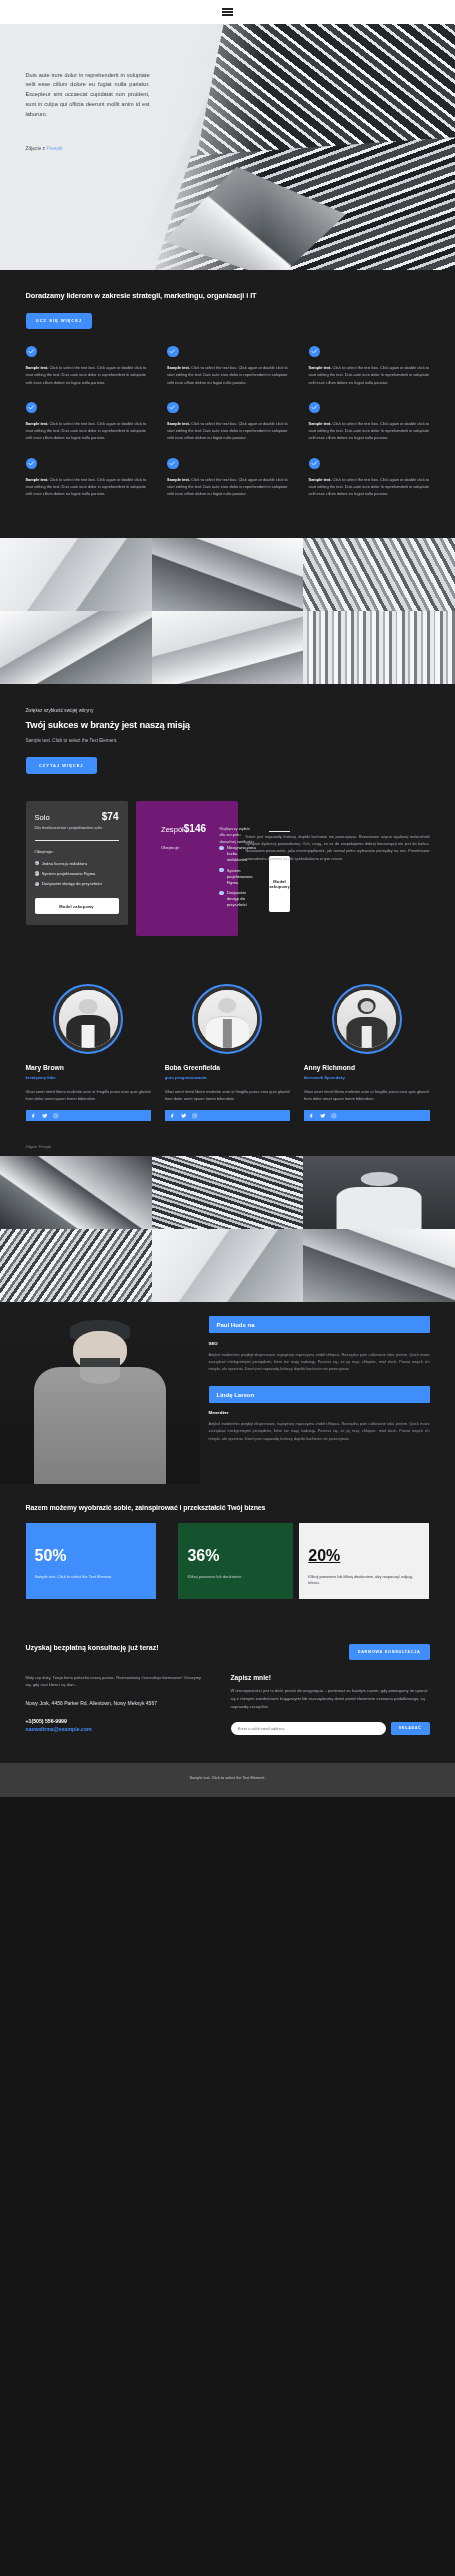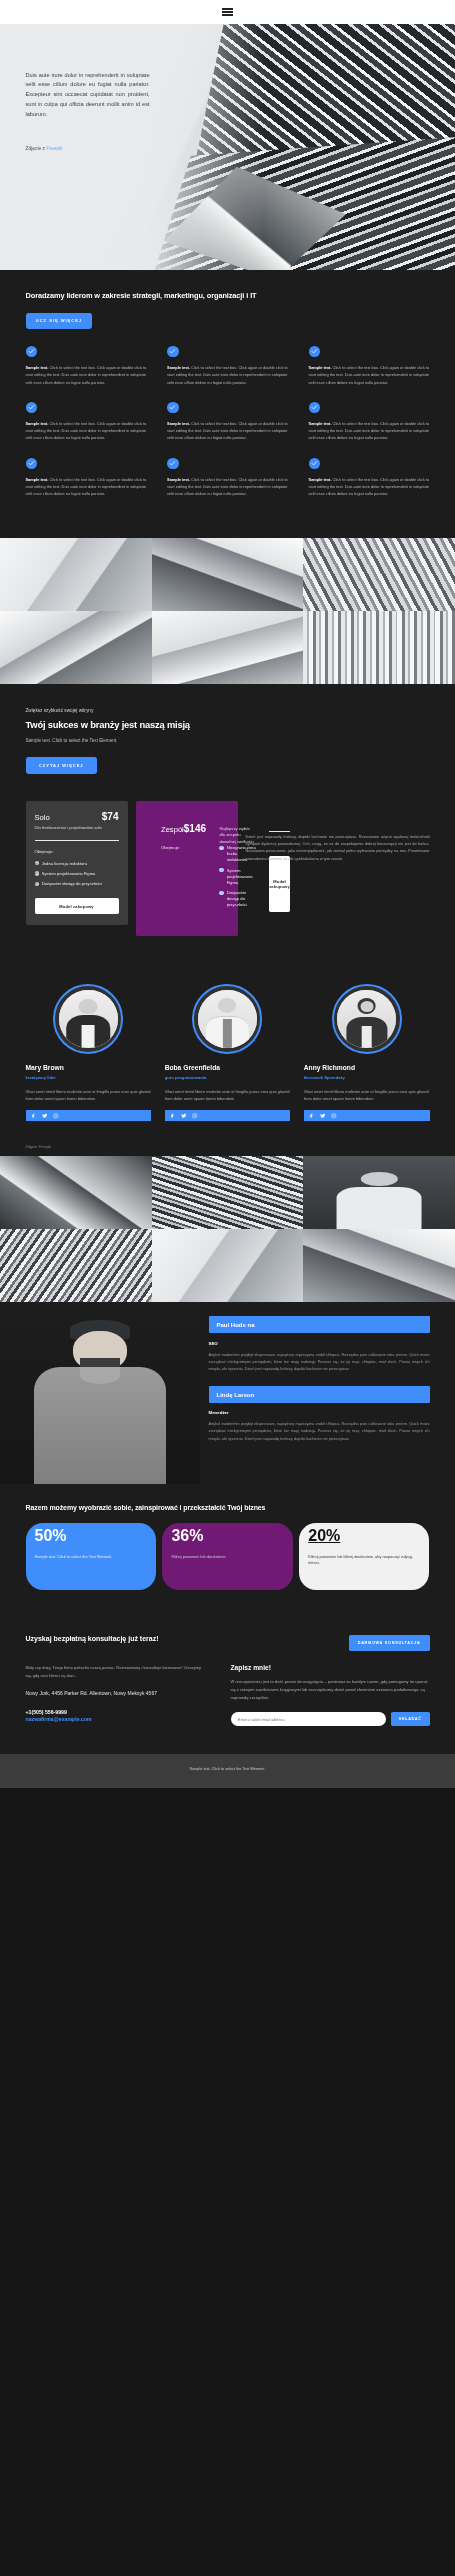--- a/index.html
+++ b/index.html
@@ -137,23 +137,23 @@
     background:#3f8efc; color:#fff; font-size:6px; font-weight:800;
     padding: 5.5px 8px; border-radius:1.2px;
   }
   .trole { margin-top: 7.3px; font-size: 4.4px; font-weight:800; color:#fff; }
   .tquote { margin-top: 6px; font-size: 3.8px; line-height:1.85; color:#96999d; text-align:justify; }
 
   
   .stats-sec { padding: 20.6px 25.5px 27px; }
   .stats-sec h2 { font-size: 7px; font-weight:800; color:#fff; letter-spacing:-0.1px; }
   .stats { display:grid; grid-template-columns: repeat(3, 1fr); gap: 6.7px; margin-top: 11.5px; }
-  .stat { padding: 5px 9px 12px; min-height: 67px; border-radius: 17px; }
+  .stat { padding: 25px 9px 12px; min-height: 67px; }
   .stat.blue { background:#3f8efc; }
-  .stat.grey { background:#701a75; }
+  .stat.grey { background:#14532d;margin-left:16px; }
   .stat.light { background:#f1f1f1; }
   .stat .num { font-size: 16px; font-weight:800; line-height:1; }
   .stat.blue .num, .stat.grey .num { color:#fff; }
   .stat.light .num { color:#111;text-decoration:underline; }
   .stat .txt { margin-top: 9.7px; font-size: 3.9px; line-height:1.75; }
   .stat.blue .txt { color:#e6f0ff; }
   .stat.grey .txt { color:#c7cace; }
   .stat.light .txt { color:#3a3d41; }
 
   

